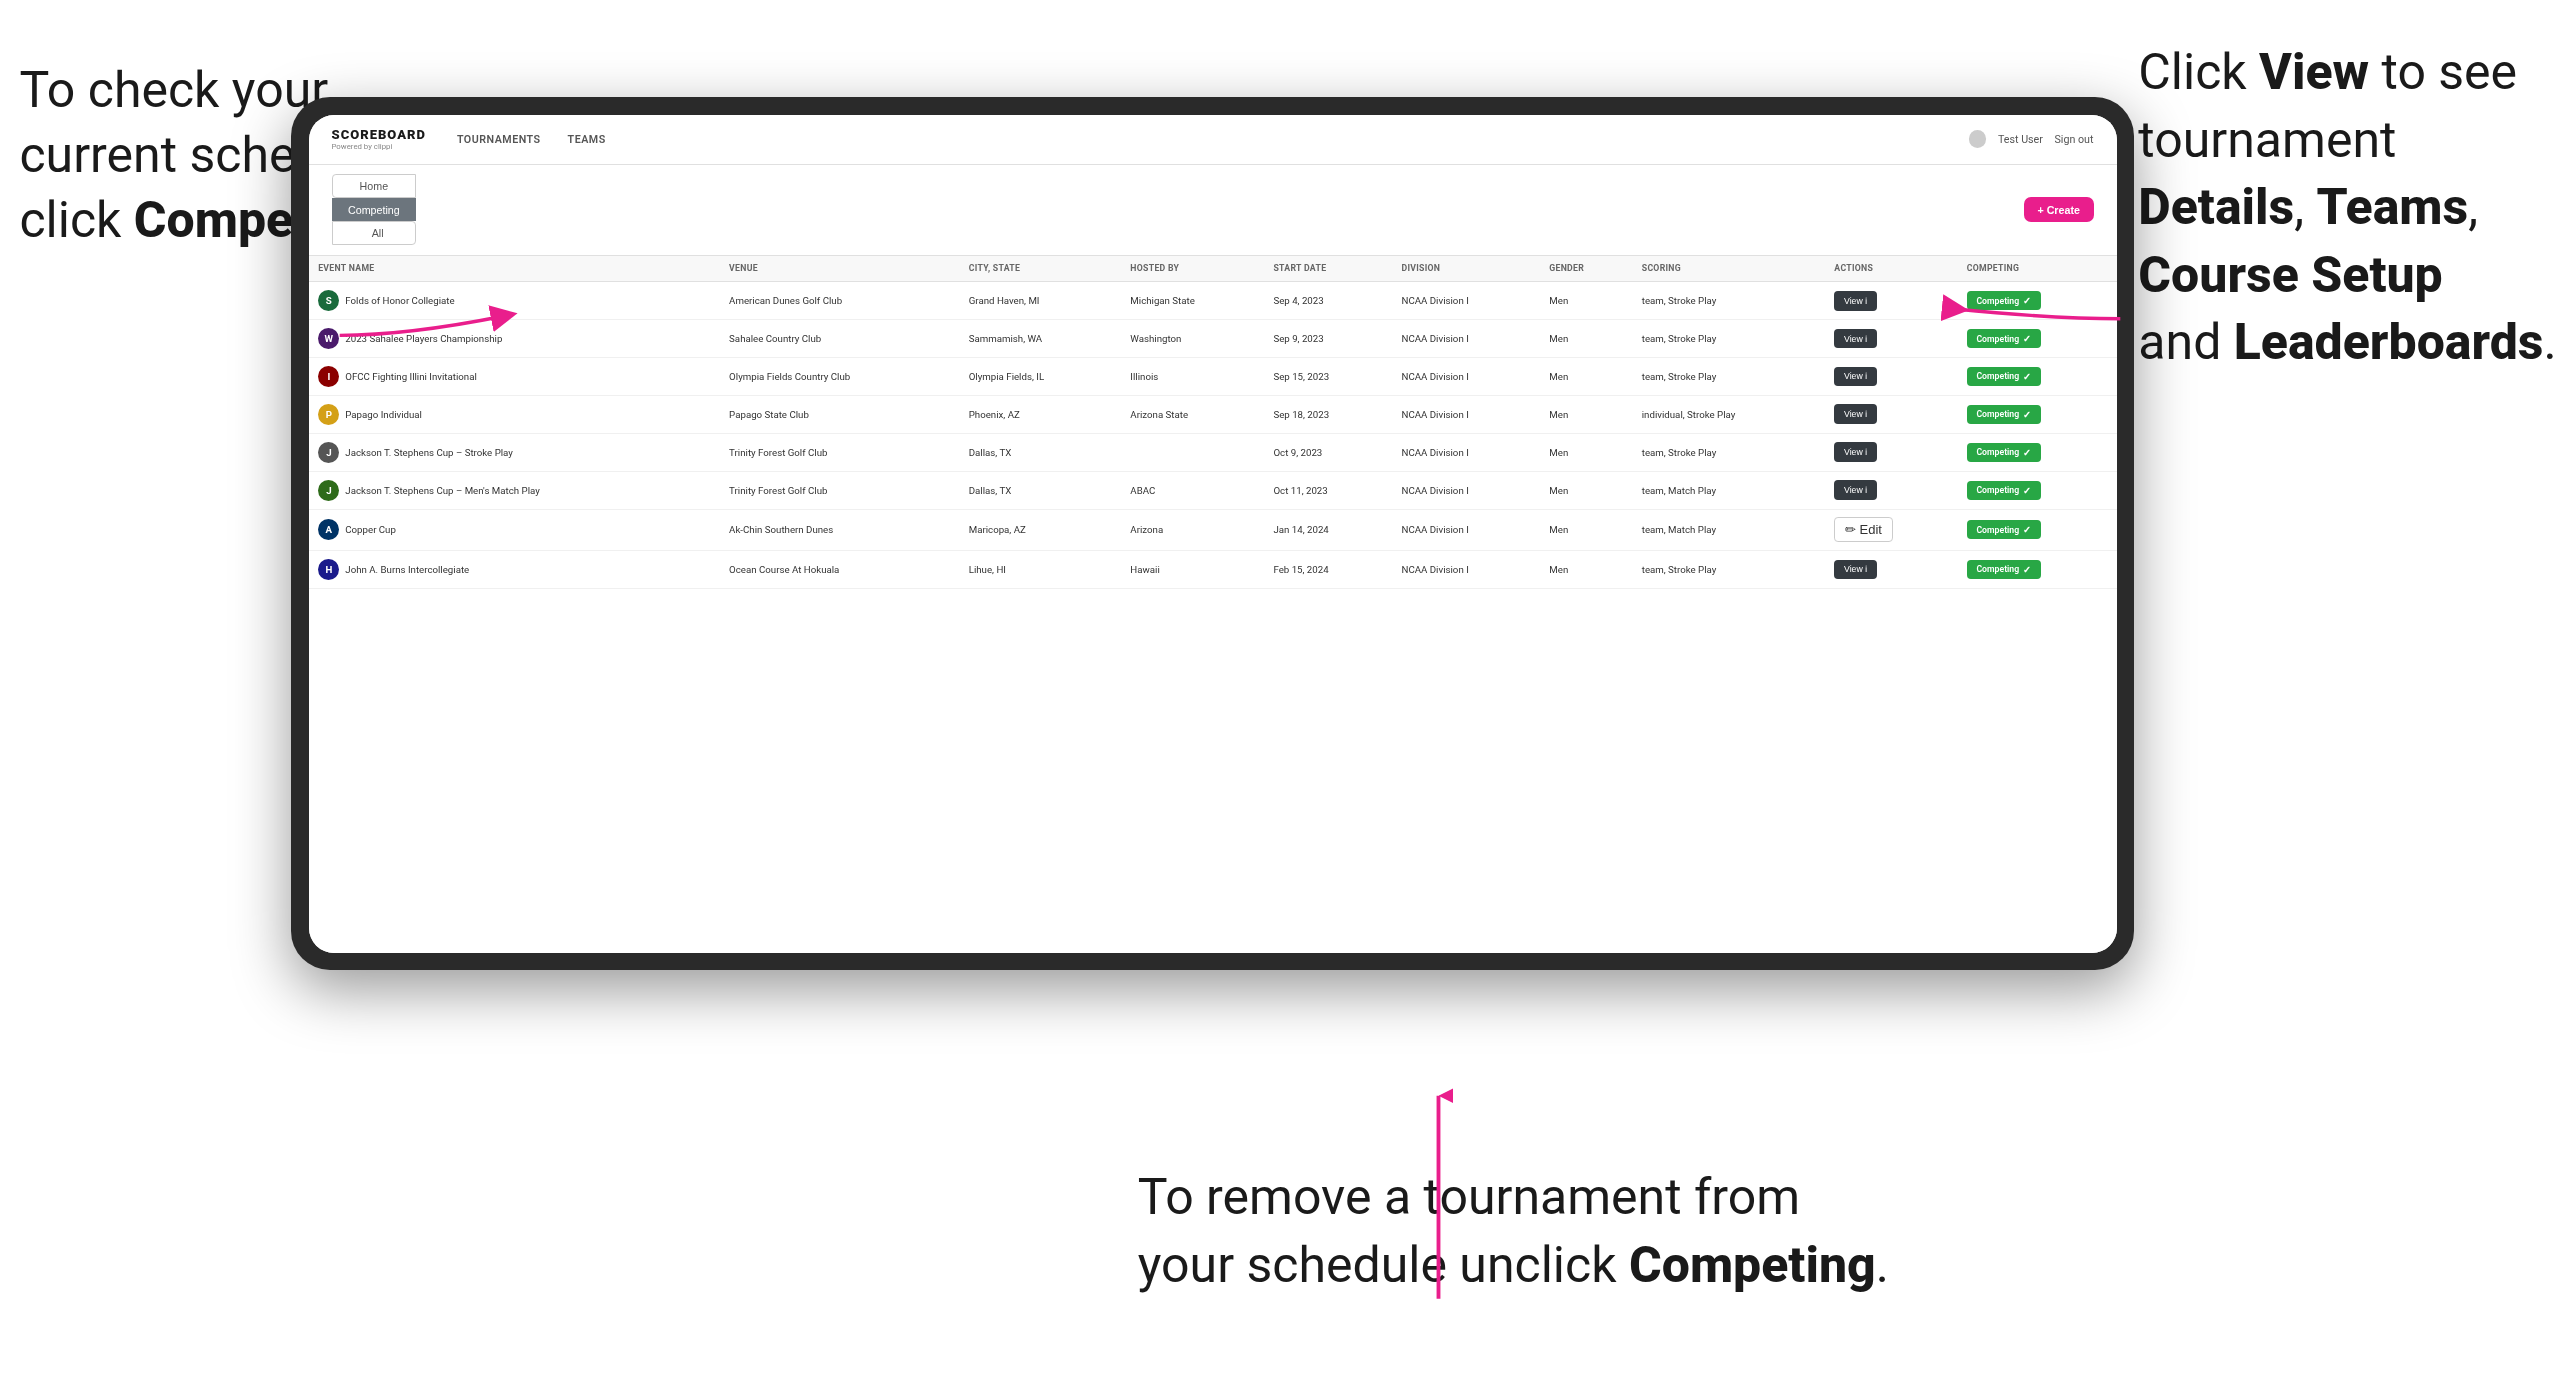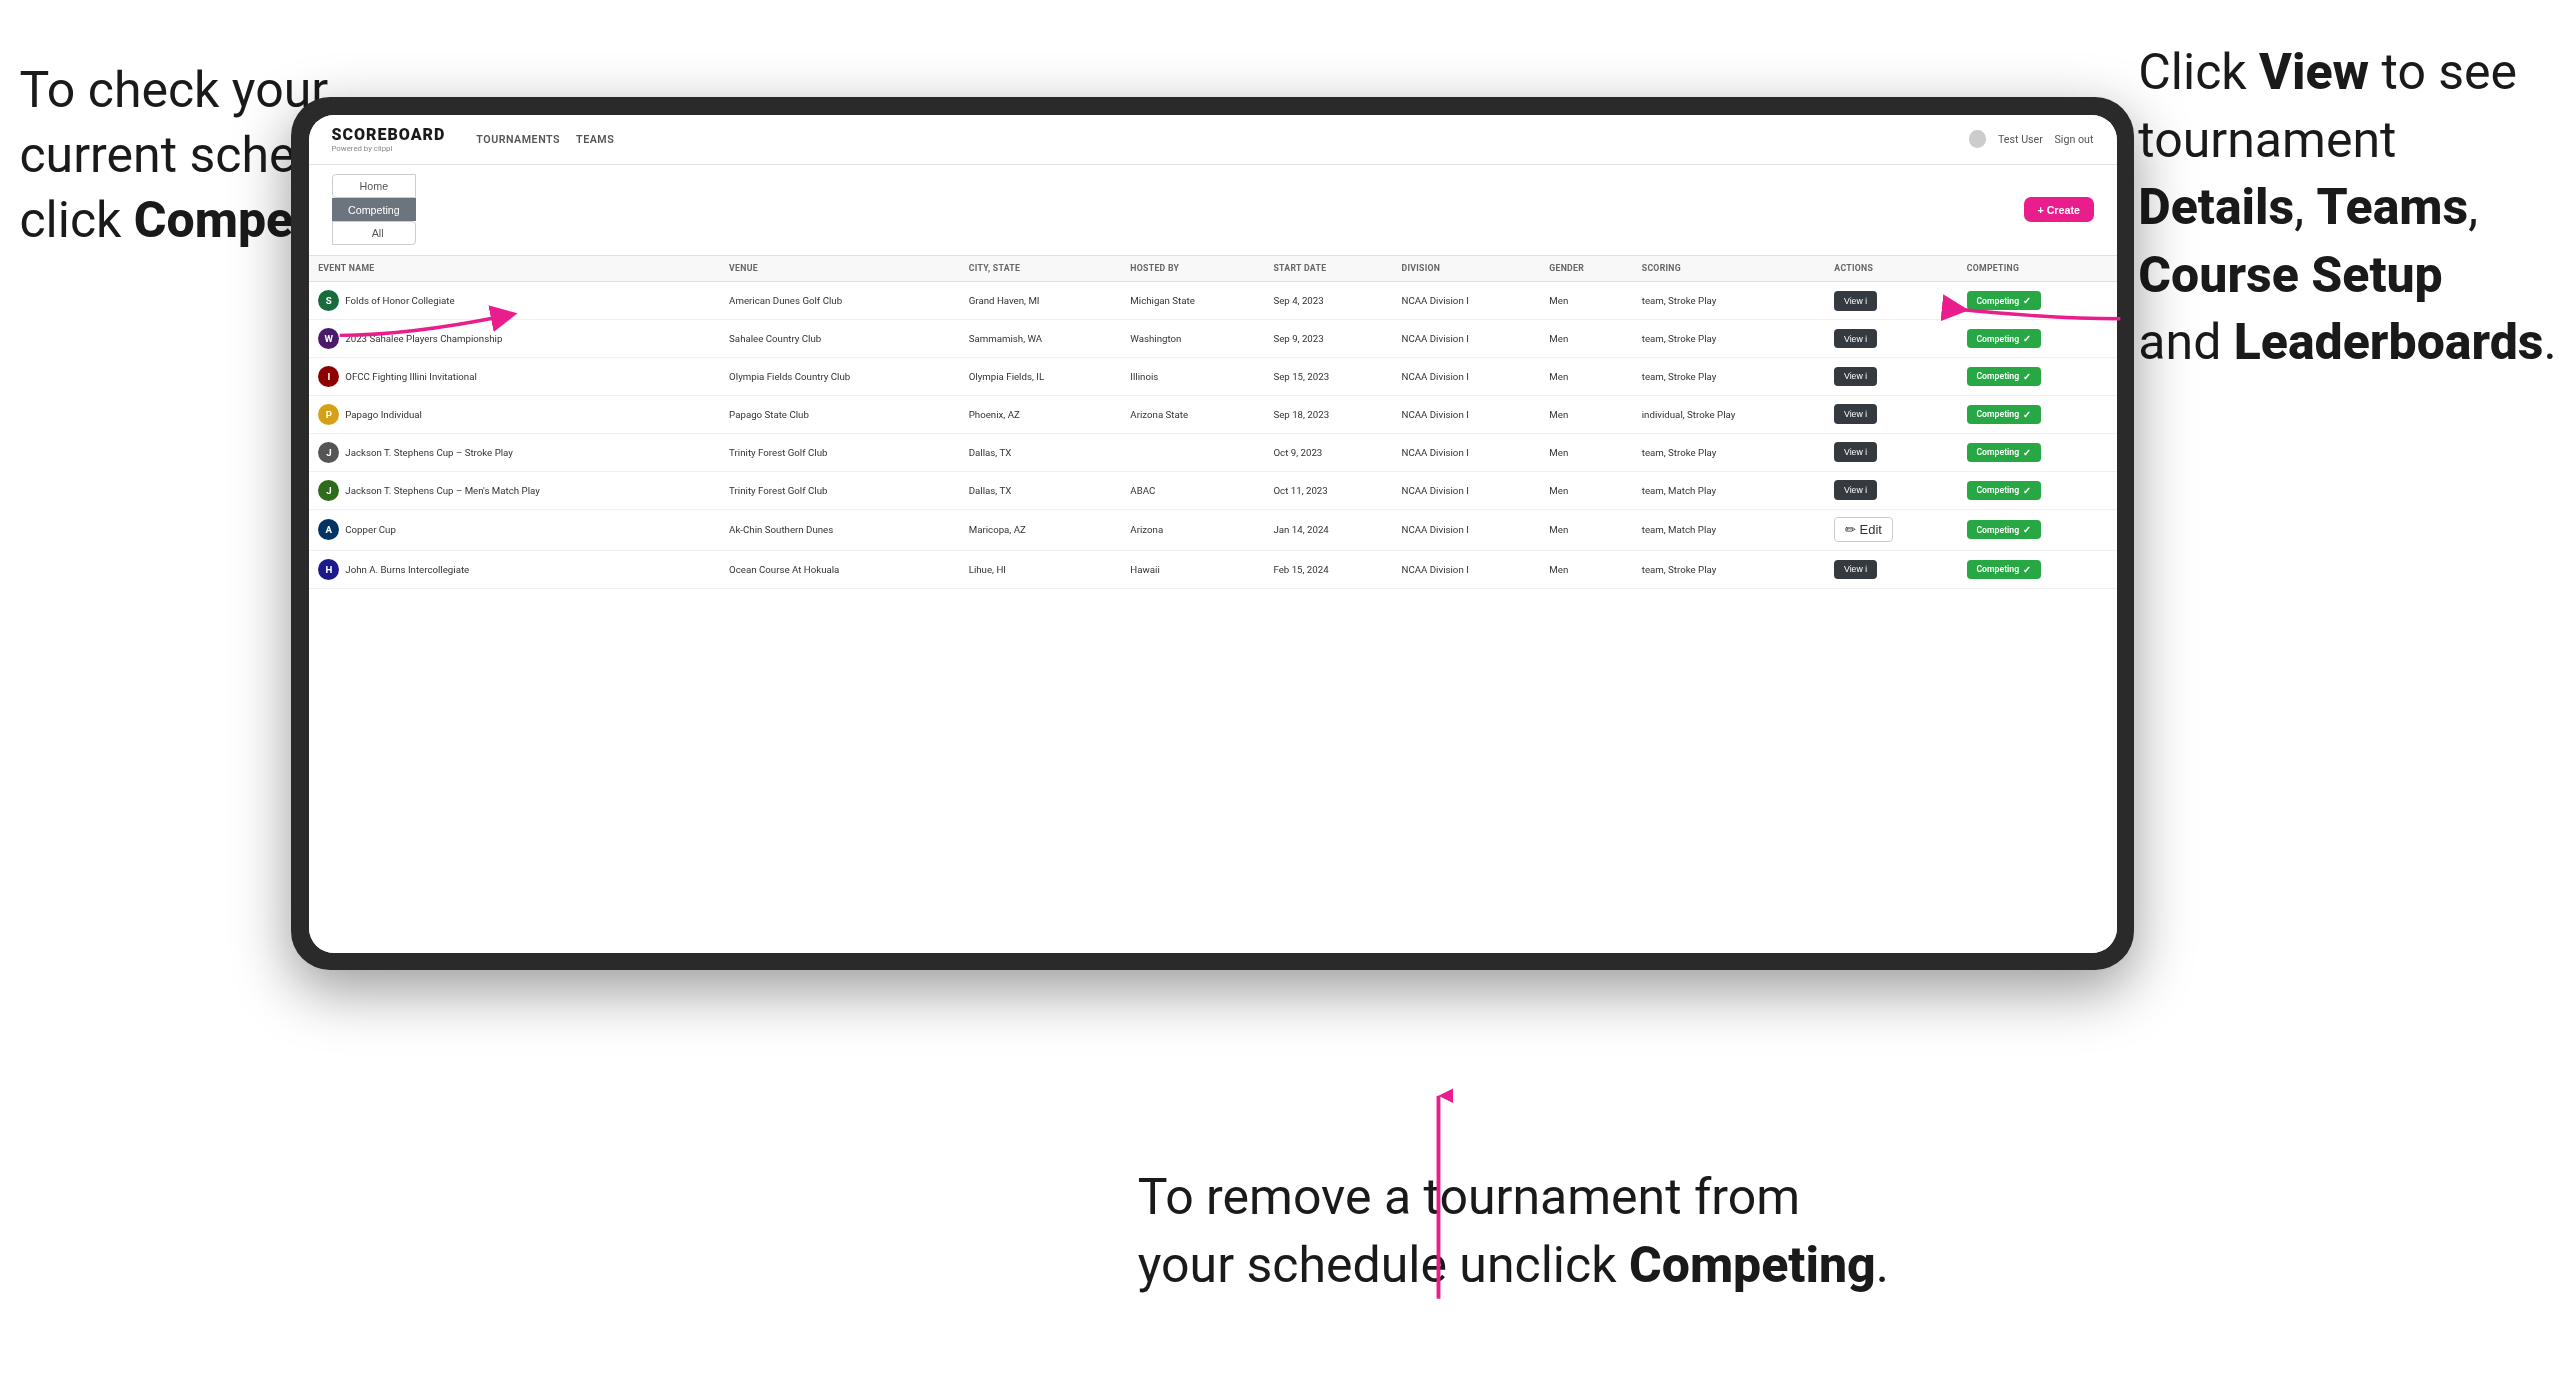--- a/index.html
+++ b/index.html
@@ -79,32 +79,32 @@
       align-items: center;
       height: 50px;
       flex-shrink: 0;
     }
     .scoreboard-logo {
       display: flex;
       flex-direction: column;
       margin-right: 31px;
     }
     .scoreboard-logo .logo-title {
-      font-size: 16px;
+      font-size: 13px;
       font-weight: 900;
       letter-spacing: 1px;
       color: #1a1a1a;
     }
     .scoreboard-logo .logo-sub {
       font-size: 7.8px;
       color: #888;
     }
     .nav-links {
       display: flex;
-      gap: 16px;
+      gap: 27px;
       flex: 1;
     }
     .nav-link {
       font-size: 10.7px;
       font-weight: 600;
       color: #555;
       text-transform: uppercase;
       letter-spacing: 0.5px;
       cursor: pointer;
     }

